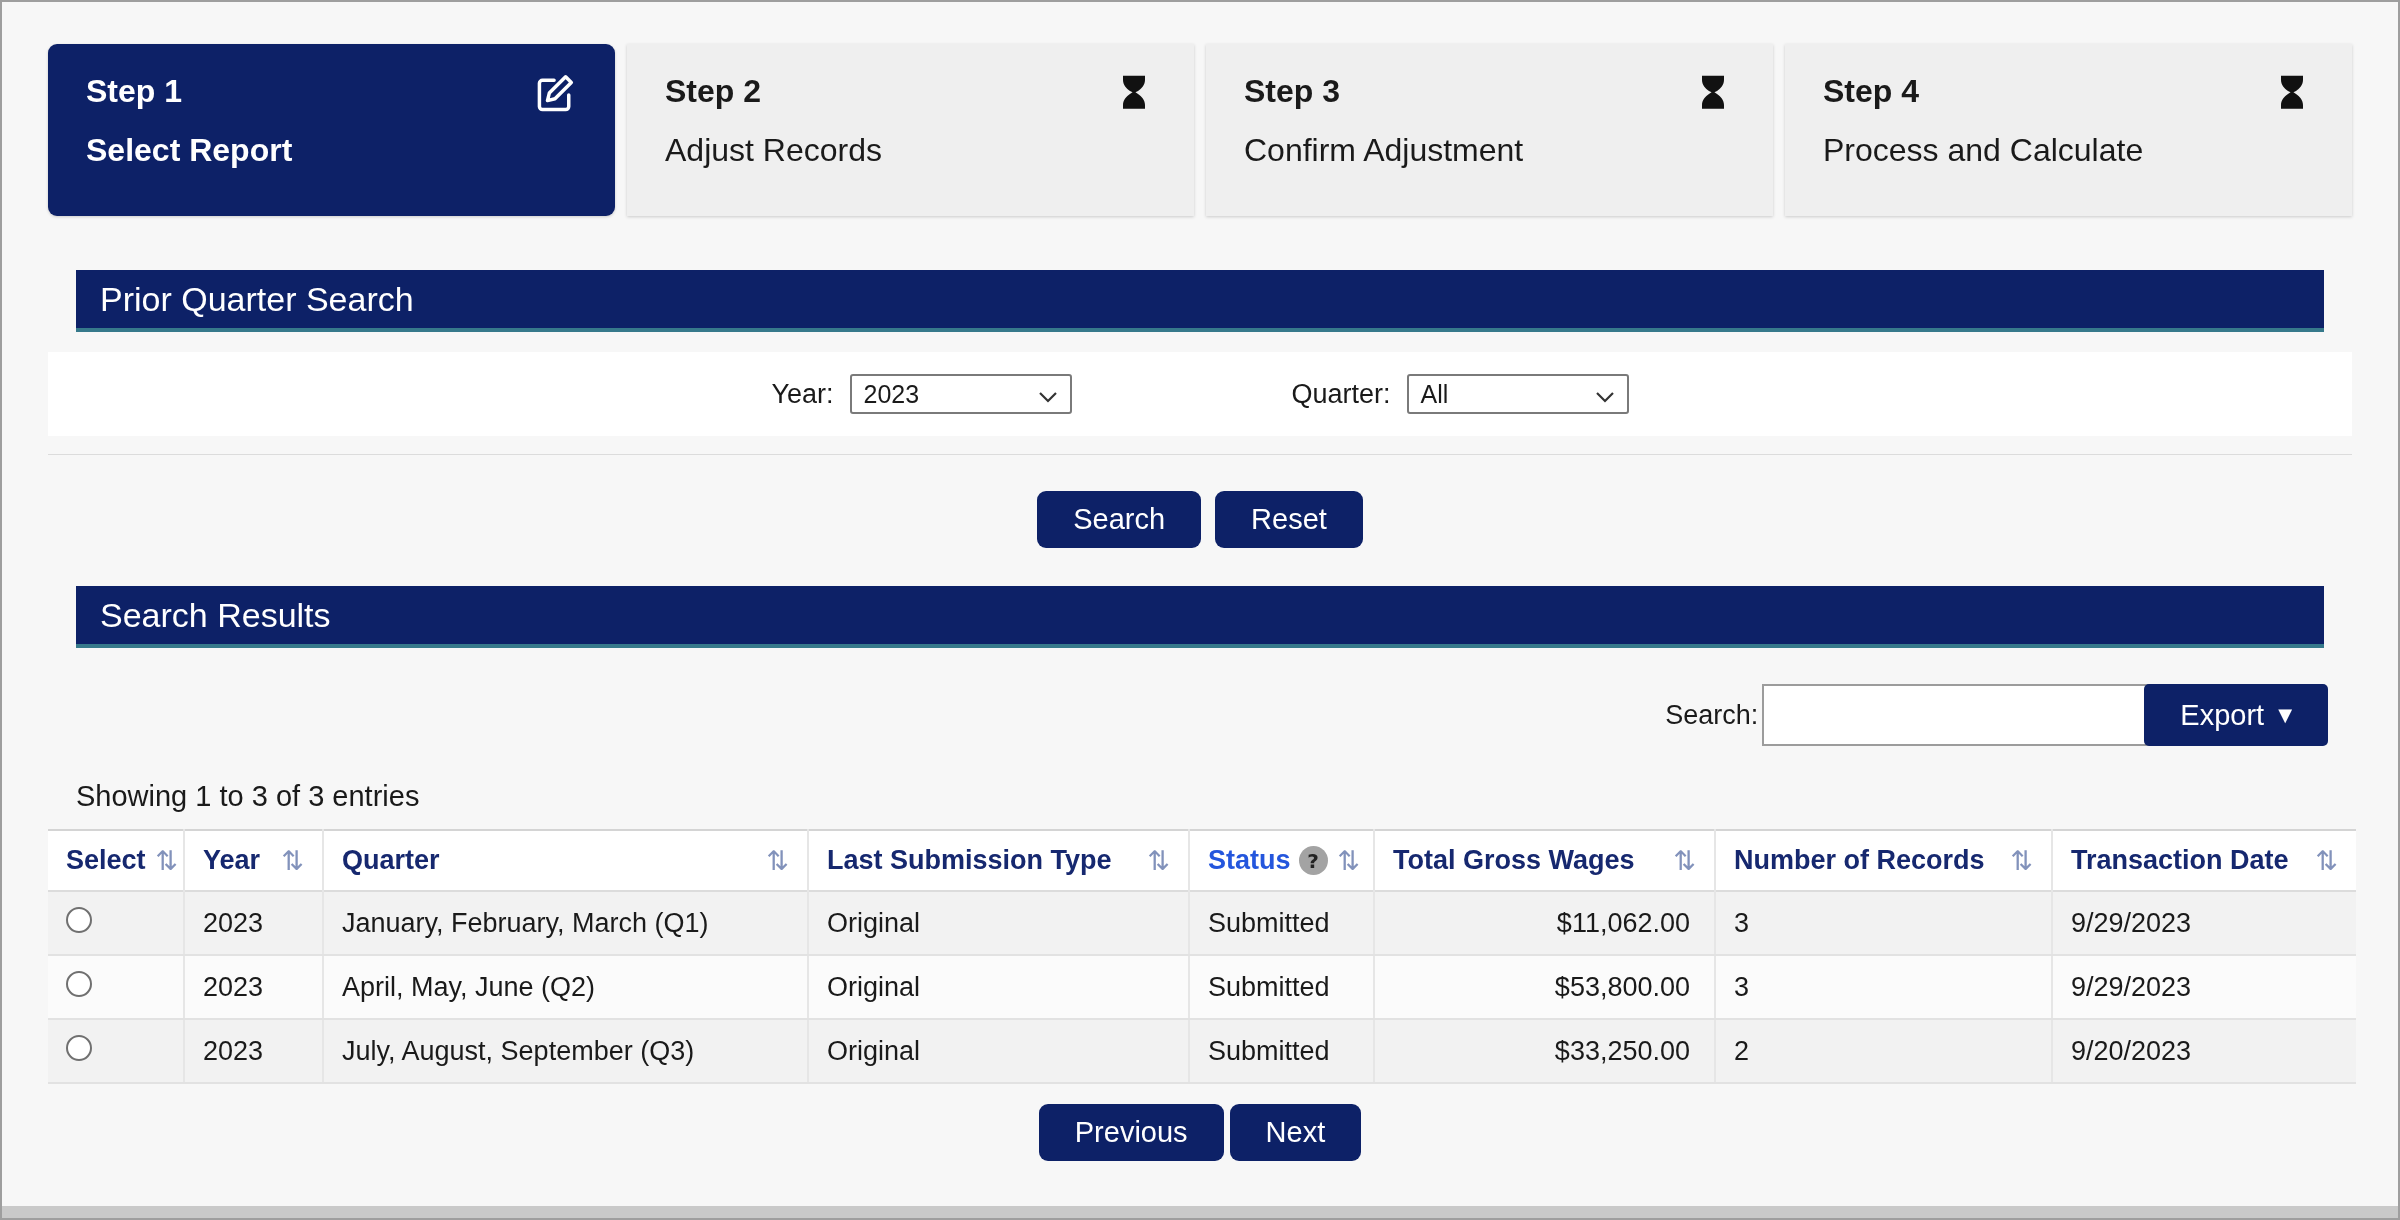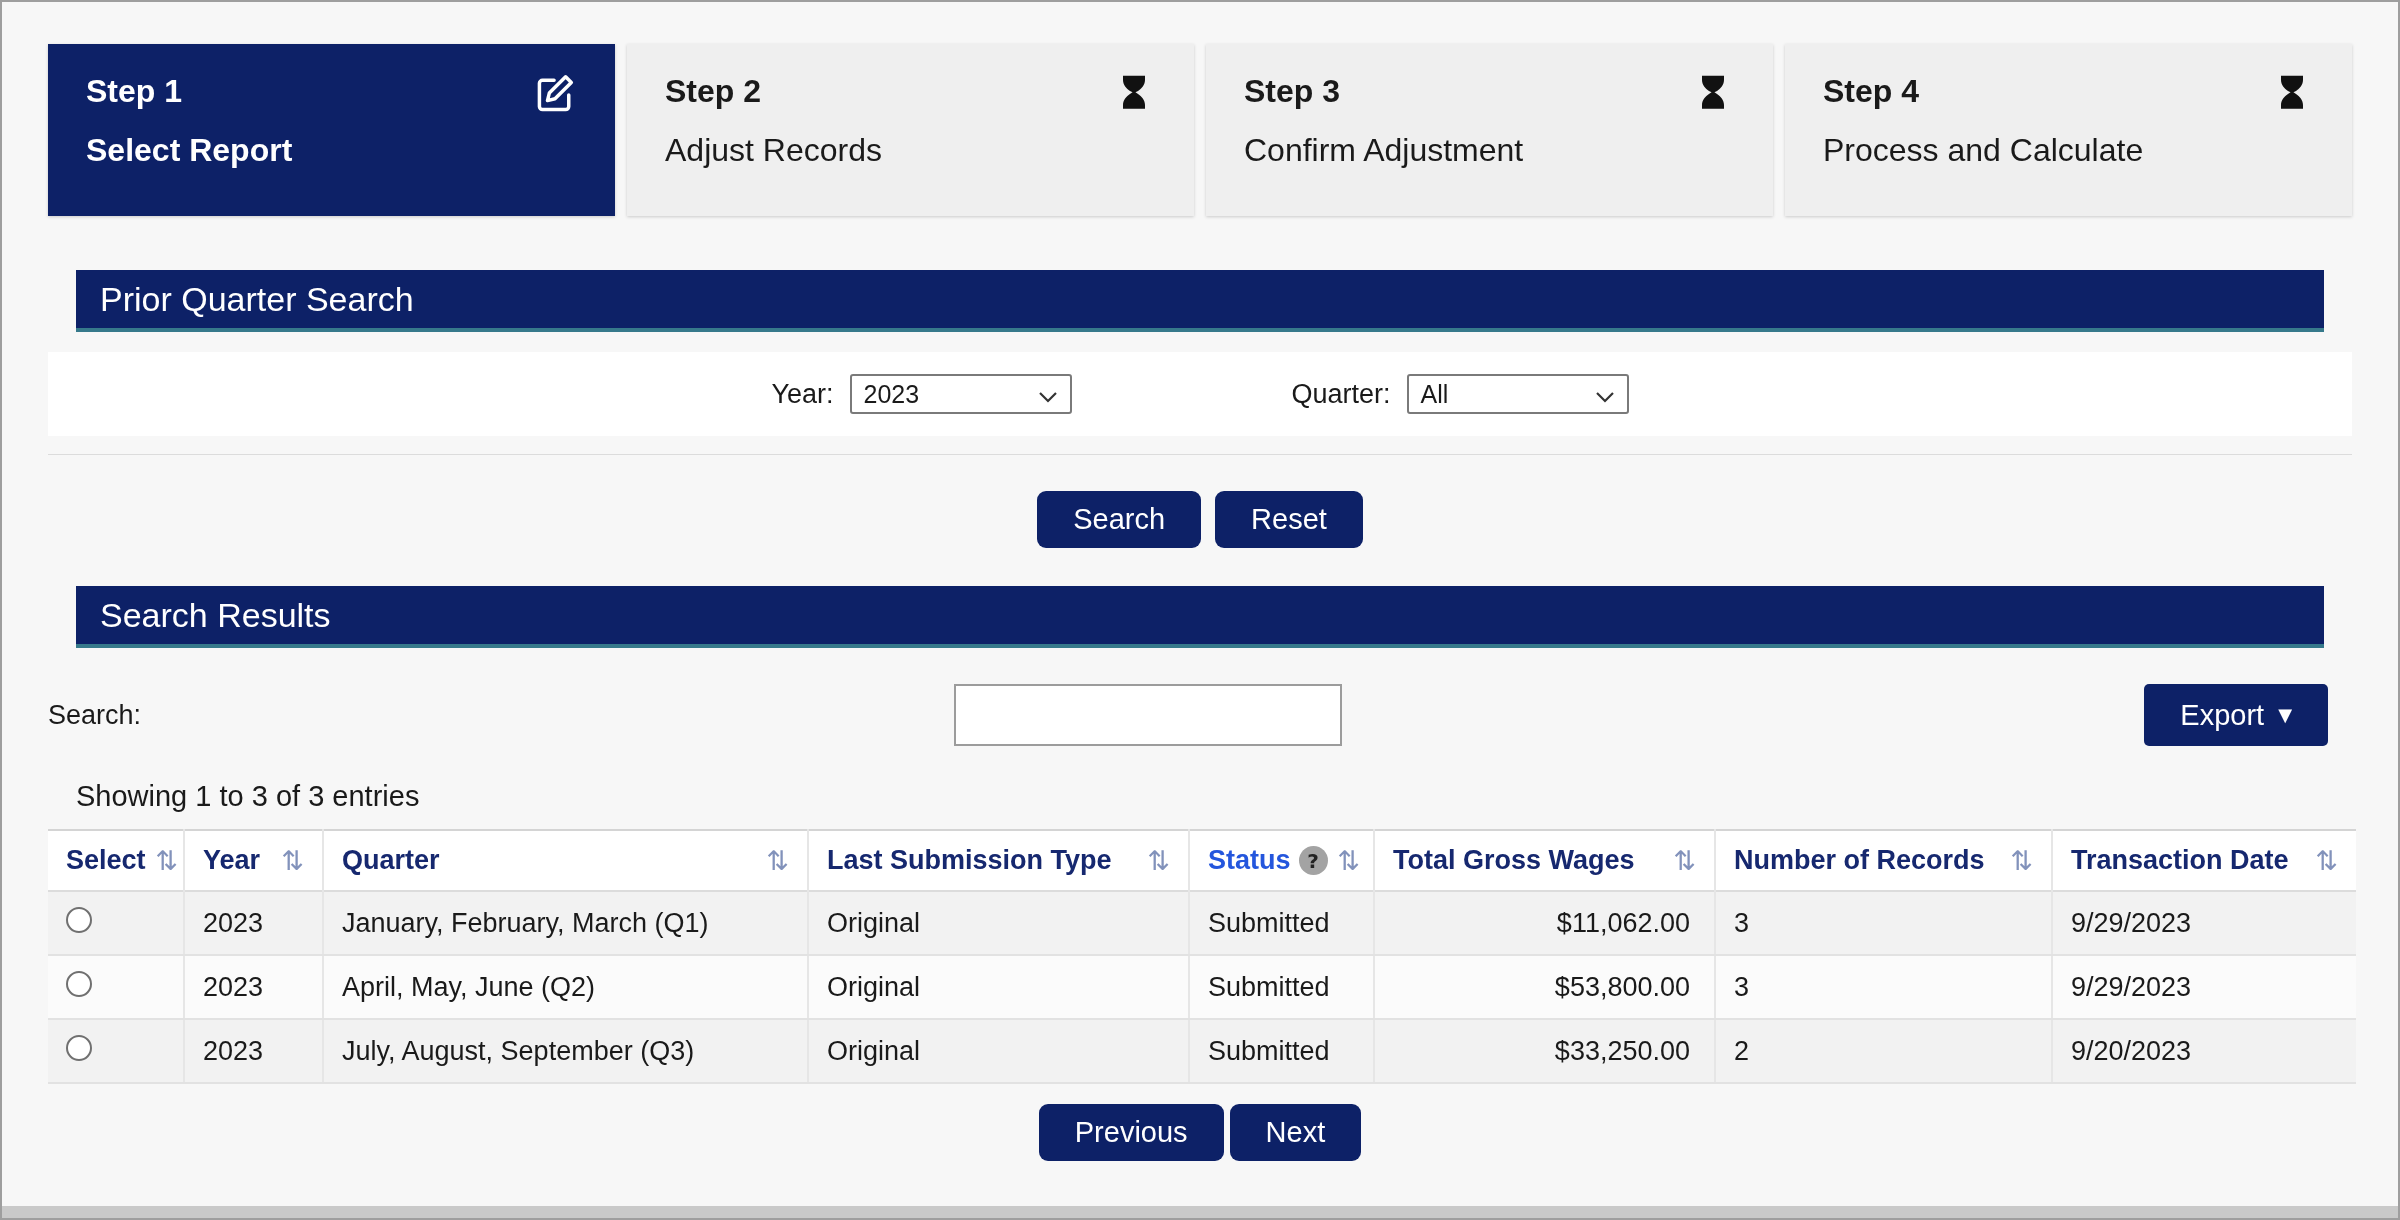--- a/index.html
+++ b/index.html
@@ -17,21 +17,21 @@
   
   .steps { display:flex; gap:12px; margin:42px 46px 0; }
   .step {
     flex:1; height:172px; background:#efefef;
     padding:28px 38px;
     box-shadow:0 1px 3px rgba(0,0,0,0.18);
   }
   .step-head { display:flex; justify-content:space-between; align-items:flex-start; }
   .step-label { font-size:32px; font-weight:700; line-height:1.2; }
   .step-title { font-size:32px; font-weight:400; margin-top:16px; }
-  .step.active { background:#0d2167; color:#ffffff; }
+  .step.active { background:#0d2167; color:#ffffff;border-radius:9px; }
   .step.active .step-title { font-weight:700; }
   .step-icon svg { width:44px; height:44px; display:block; }
 
   
   .section-bar {
     margin:0 74px; height:62px;
     background:#0d2167; border-bottom:4px solid #36798b;
     color:#ffffff; font-size:34px; font-weight:400;
     display:flex; align-items:center; padding:0 24px;
   }
@@ -57,21 +57,21 @@
   
   .btn {
     background:#0d2167; color:#fff; border:none; border-radius:9px;
     font-size:29px; height:57px; padding:0 36px;
     font-family:inherit; cursor:pointer;
   }
   .actions { display:flex; justify-content:center; gap:14px; margin-top:36px; }
 
   
   .search-row {
-    display:flex; justify-content:space-between; align-items:center;
+    display:flex; justify-content:flex-end; align-items:center;
     margin:36px 70px 0 46px; gap:4px; font-size:27px;
   }
   .search-input {
     width:388px; height:62px; background:#fff;
     border:2px solid #9c9c9c; font-size:27px; padding:0 14px;
     font-family:inherit;
   }
   .export-btn {
     height:62px; border-radius:5px; margin-left:-10px;
     display:inline-flex; align-items:center; gap:14px;

